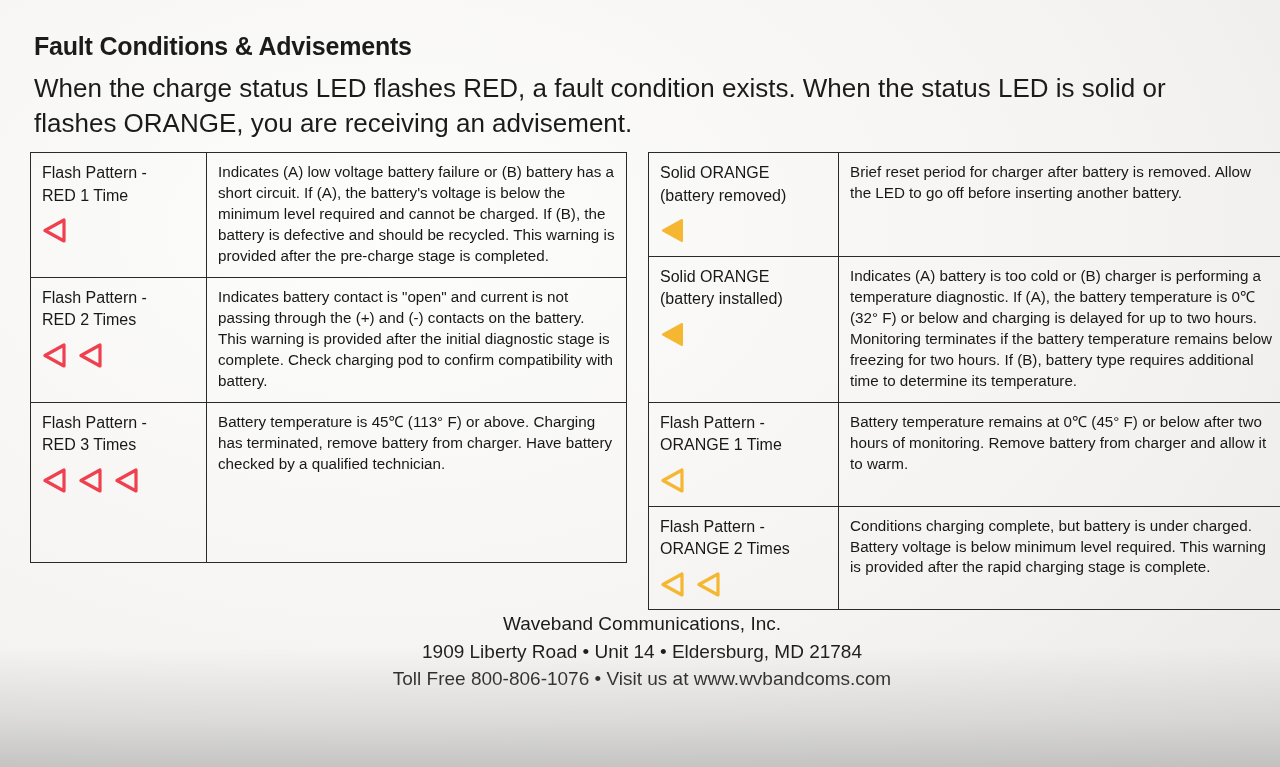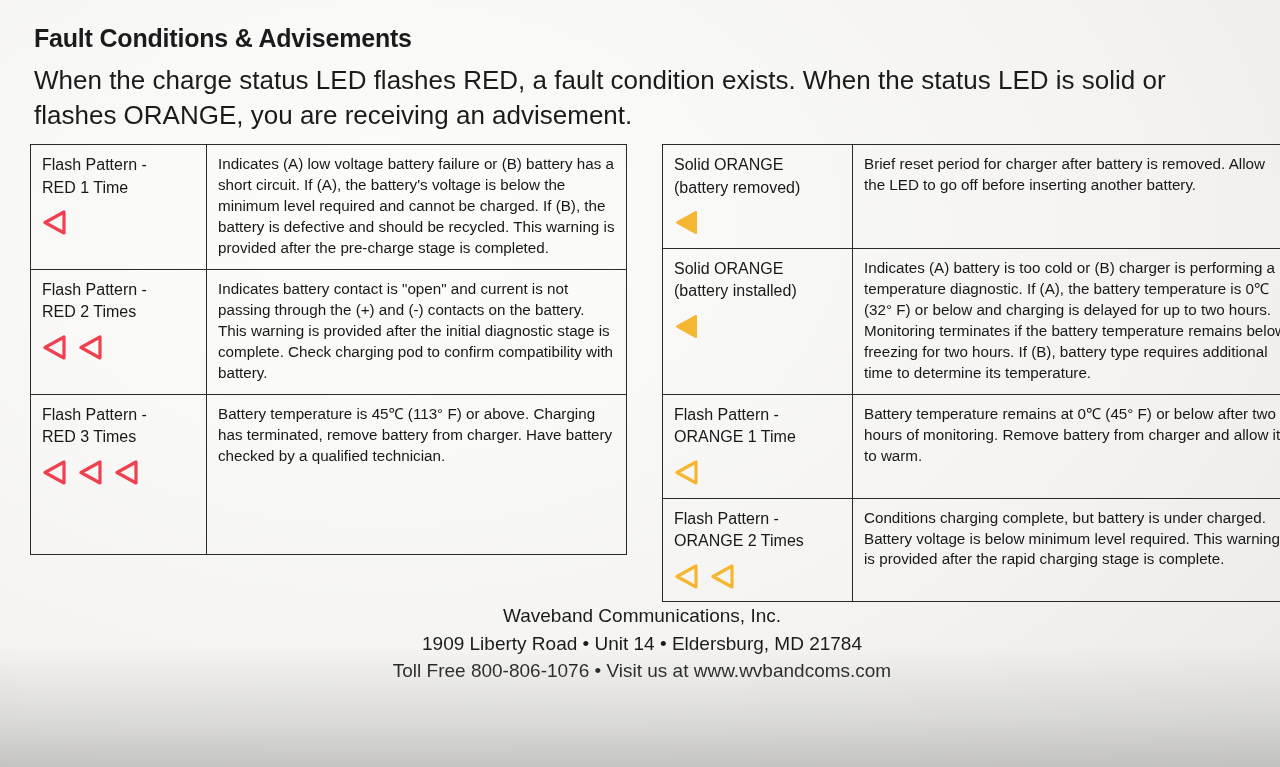--- a/index.html
+++ b/index.html
@@ -13,21 +13,21 @@
     font-family: "Liberation Sans", sans-serif;
     background: #efeeec;
   }
   .page {
     position: relative;
     width: 1280px;
     height: 767px;
     background:
       radial-gradient(ellipse 1400px 900px at 30% 30%, #fdfdfb 0%, #f4f3f1 55%, #e6e5e3 100%);
     box-sizing: border-box;
-    padding: 18px 26px 0 30px;
+    padding: 26px 26px 0 30px;
   }
   .page::after {
     content: "";
     position: absolute;
     left: 0; right: 0; bottom: 0;
     height: 120px;
     background: linear-gradient(to bottom, rgba(190,190,188,0) 0%, rgba(176,176,174,0.35) 60%, rgba(160,160,158,0.55) 100%);
     pointer-events: none;
   }
   h1.doc-title {
@@ -39,21 +39,20 @@
   }
   .intro {
     font-size: 26px;
     line-height: 1.33;
     color: #1b1b1b;
     margin: 0 0 12px 4px;
     max-width: 1210px;
   }
   .tables {
     display: flex;
-    gap: 14px;
     align-items: flex-start;
   }
   table.fault {
     border-collapse: collapse;
     table-layout: fixed;
     background: transparent;
   }
   table.fault td {
     border: 1px solid #2a2a2a;
     vertical-align: top;

